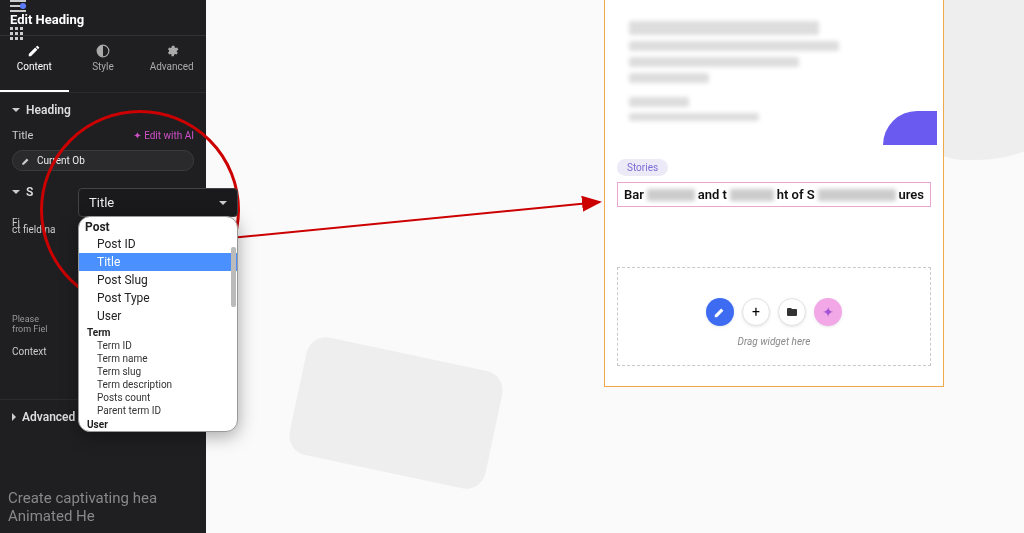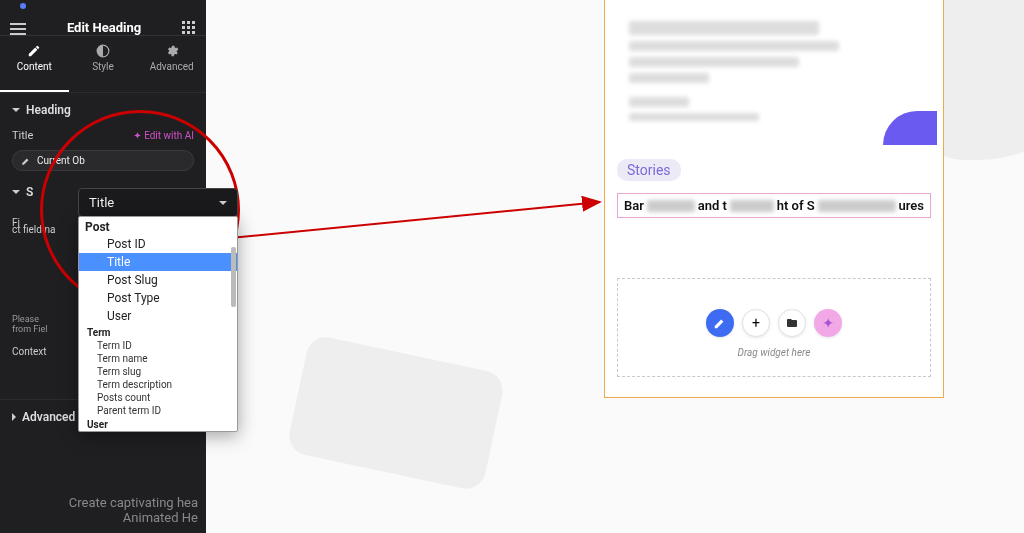--- a/index.html
+++ b/index.html
@@ -1,20 +1,20 @@
 <!DOCTYPE html>
 <html><head>
 <meta charset="utf-8">
 <style>
 * { margin: 0; padding: 0; box-sizing: border-box; }
 body { font-family: -apple-system, BlinkMacSystemFont, "Segoe UI", Roboto, sans-serif; background: #f7f7f8; overflow: hidden; width: 1024px; height: 533px; position: relative; }
 
 
 .panel { position: absolute; left: 0; top: 0; width: 206px; height: 533px; background: #1f1f22; color: #eee; display: flex; flex-direction: column; font-size: 11px; }
-.panel-header { display: flex; align-items: flex-end; justify-content: space-between; height: 36px; padding: 0 10px; border-bottom: 1px solid #333; }
+.panel-header { display: flex; align-items: flex-start; justify-content: space-between; height: 36px; padding: 0 10px; border-bottom: 1px solid #333; flex-direction: column; }
 .panel-header .ham { width: 16px; display: flex; flex-direction: column; gap: 3px; }
 .panel-header .ham span { height: 2px; background: #ccc; }
 .status-dot { position: absolute; left: 20px; top: 3px; width: 6px; height: 6px; background: #5b7bff; border-radius: 50%; }
 .panel-title { font-weight: 700; font-size: 13px; color: #fff; }
 .grid-icon { width: 14px; height: 14px; display: grid; grid-template-columns: repeat(3,3px); grid-template-rows: repeat(3,3px); gap: 2px; }
 .grid-icon span { background: #ccc; }
 
 .tabs { display: flex; }
 .tab { flex: 1; text-align: center; padding: 8px 0 18px; color: #aaa; font-size: 10px; cursor: pointer; }
 .tab.active { color: #fff; border-bottom: 2px solid #fff; }
@@ -23,28 +23,28 @@
 .section { border-top: 1px solid #2c2c2f; padding: 10px 12px; }
 .sect-head { display:flex; align-items:center; gap:6px; font-size:12px; font-weight:600; color:#ddd; cursor:pointer; }
 .chev { display:inline-block; border-style: solid; border-width: 4px 4px 0 4px; border-color: #ccc transparent transparent transparent; }
 .chev.right { border-width: 4px 0 4px 4px; border-color: transparent transparent transparent #ccc; }
 
 .field-row { display:flex; justify-content:space-between; align-items:center; margin-top: 12px; font-size: 11px; color: #ccc; }
 .ai-link { color:#d051c7; font-size:10px; }
 
 .input-pill { margin-top:8px; display:flex; align-items:center; gap:6px; background:#2a2a2d; border:1px solid #3a3a3d; border-radius:10px; padding:4px 8px; font-size:10px; }
 
-.promo { font-size:13px; color:#888; text-align:right; padding:8px; margin-top:auto; }
+.promo { font-size:15px; color:#888; text-align:left; padding:8px; margin-top:auto; }
 
 
 .dd-wrap { position:absolute; left:78px; top:188px; width:160px; z-index:10; }
 .dd-select { background:#1a1a1c; border:1px solid #444; border-radius:4px; padding:6px 10px; color:#eee; font-size:13px; display:flex; justify-content:space-between; align-items:center; cursor:pointer; }
-.dd-menu { position:absolute; left:78px; top:216px; width:160px; max-height:220px; background:#fff; border:1px solid #999; border-radius:2px; z-index:11; font-size:12px; box-shadow:0 4px 18px rgba(0,0,0,.35); overflow:hidden; }
+.dd-menu { position:absolute; left:78px; top:216px; width:160px; max-height:220px; background:#fff; border:1px solid #999; border-radius:12px; z-index:11; font-size:12px; box-shadow:0 4px 18px rgba(0,0,0,.35); overflow:hidden; }
 .dd-group { font-weight:700; padding:3px 6px 1px; color:#222; font-size:12px; }
-.dd-item { padding:2px 6px 2px 28px; color:#222; cursor:pointer; }
+.dd-item { padding:2px 6px 2px 18px; color:#222; cursor:pointer; }
 .dd-item.sel { background:#4a90ff; color:#fff; }
 .dd-sub { font-size:10px; padding:1px 6px 1px 18px; color:#333; }
 .dd-subhead { font-size:10px; font-weight:700; padding:2px 6px 1px 8px; color:#222;}
 .dd-scroll { position:absolute; right:1px; top:30px; width:5px; height:60px; background:#bbb; border-radius:2px; }
 
 
 .annot-circle { position:absolute; left:40px; top:110px; width:200px; height:200px; border:3px solid #c00; border-radius:50%; z-index:5; pointer-events:none; }
 .arrow-svg { position:absolute; left:230px; top:190px; z-index:6; pointer-events:none; }
 
 
@@ -54,21 +54,21 @@
 .card { position:absolute; left:398px; top:-10px; width:340px; border:1px solid #f0a94a; background:#fff; padding-bottom:20px; }
 .card-inner-top { margin:6px; padding:18px; background:#fff; position:relative; min-height:140px; }
 .blur-line { height:10px; background:#ddd; filter:blur(2px); margin:6px 0; border-radius:2px; }
 .bl1 { width:190px; height:14px; }
 .bl2 { width:210px; }
 .bl3 { width:170px; }
 .bl4 { width:80px; }
 .bl5 { width:60px; margin-top:14px; }
 .bl6 { width:130px; height:8px; }
 .corner-blob { position:absolute; right:0; bottom:0; width:54px; height:34px; background:#6a5af0; border-top-left-radius:40px; }
-.badge { display:inline-block; margin:8px 12px 12px; padding:3px 10px; background:#edeaf8; color:#7a6cd6; border-radius:10px; font-size:14px; }
+.badge { display:inline-block; margin:8px 12px 6px; padding:3px 10px; background:#edeaf8; color:#7a6cd6; border-radius:10px; font-size:10px; }
 .title-bar { margin:0 12px; padding:4px 6px; border:1px solid #e9a6d2; font-size:13px; font-weight:600; color:#111; display:flex; align-items:center; white-space:nowrap; overflow:hidden; }
 .title-bar .blur-seg { display:inline-block; height:12px; background:#ccc; filter:blur(2px); border-radius:2px; margin:0 3px; }
 
 .drop-zone { margin:60px 12px 0; border:1px dashed #c9c9cc; padding:30px 10px 18px; text-align:center; }
 .dz-buttons { display:flex; justify-content:center; gap:8px; margin-bottom:10px; }
 .dz-btn { width:28px; height:28px; border-radius:50%; display:flex; align-items:center; justify-content:center; font-size:14px; border:1px solid #e3e3e7; background:#fff; box-shadow:0 1px 3px rgba(0,0,0,.1); cursor:pointer; }
 .dz-btn.blue { background:#3d6cf2; color:#fff; border:none; }
 .dz-btn.pink { background:#f2a8e6; border:none; }
 .dz-text { font-size:10px; color:#888; font-style:italic; }
 

